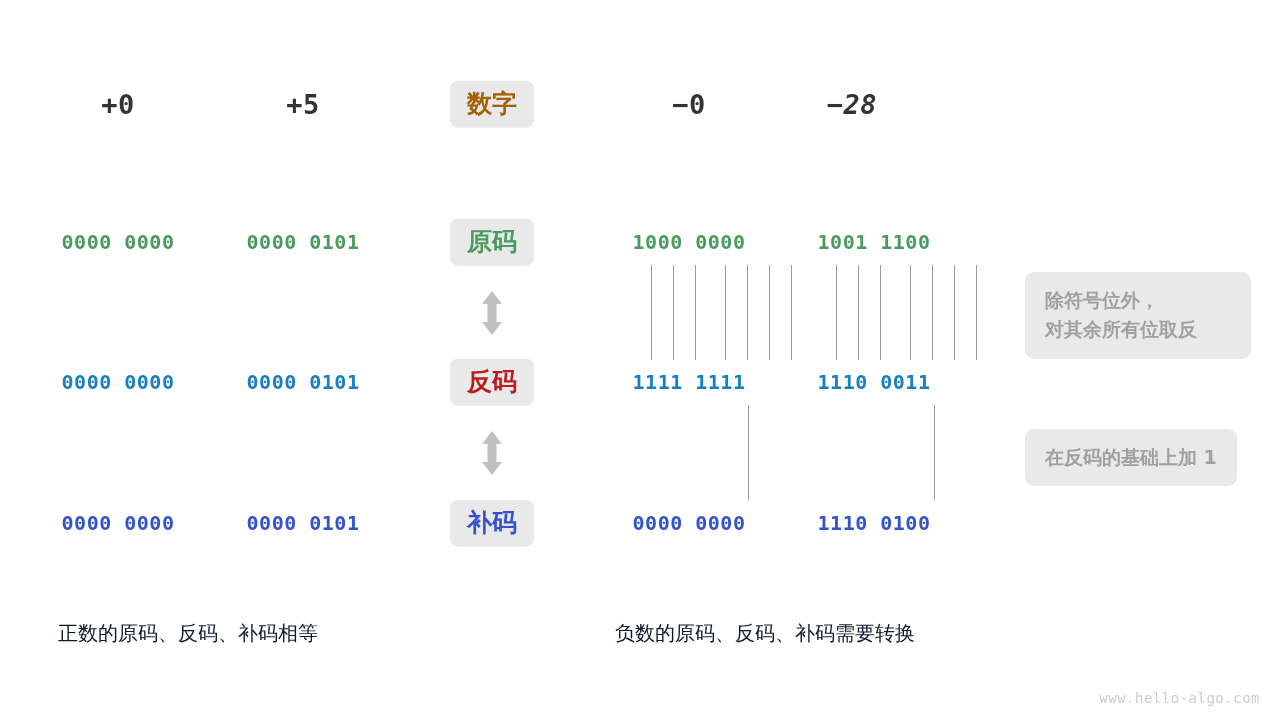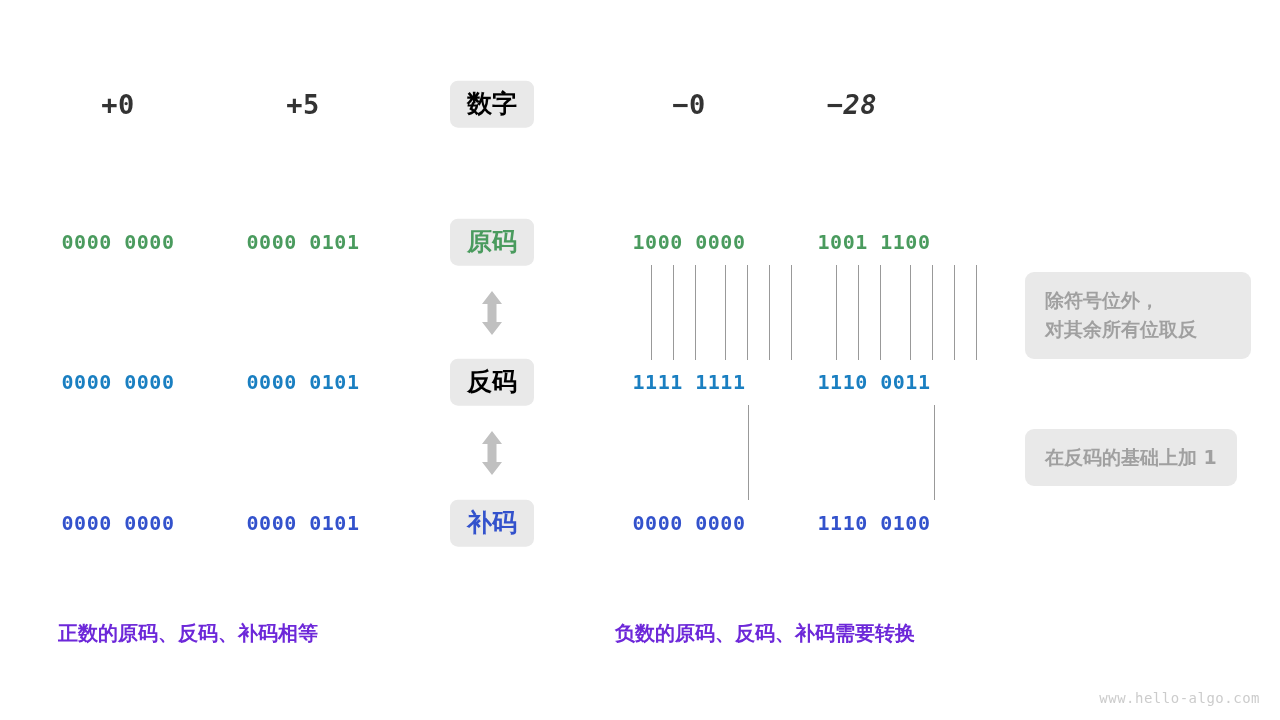--- a/index.html
+++ b/index.html
@@ -55,45 +55,45 @@
     position: absolute;
     transform: translate(-50%, -50%);
     background: #e9e9e9;
     border-radius: 8px;
     padding: 9px 17px;
     font-size: 25px;
     font-weight: bold;
     line-height: 1.15;
     white-space: nowrap;
   }
-  .badge-dark   { color: #000000; }
+  .badge-dark   { color: #a16207; }
   .badge-green  { color: #4a9b5e; }
-  .badge-blue   { color: #000000; }
+  .badge-blue   { color: #b91c1c; }
   .badge-indigo { color: #3352cc; }
 
   
   .note {
     position: absolute;
     background: #e9e9e9;
     border-radius: 9px;
     color: #a0a0a0;
     font-size: 19px;
     font-weight: bold;
     line-height: 1.55;
     padding: 14px 20px;
     white-space: pre-line;
     margin-left: 34px;
   }
 
   
   .caption {
     position: absolute;
-    color: #6d28d9;
+    color: #0f172a;
     font-size: 20px;
-    font-weight: bold;
+    font-weight: normal;
     white-space: nowrap;
   }
 
   
   .watermark {
     position: absolute;
     right: 20px;
     bottom: 14px;
     font-family: "DejaVu Sans Mono", monospace;
     font-size: 14px;

